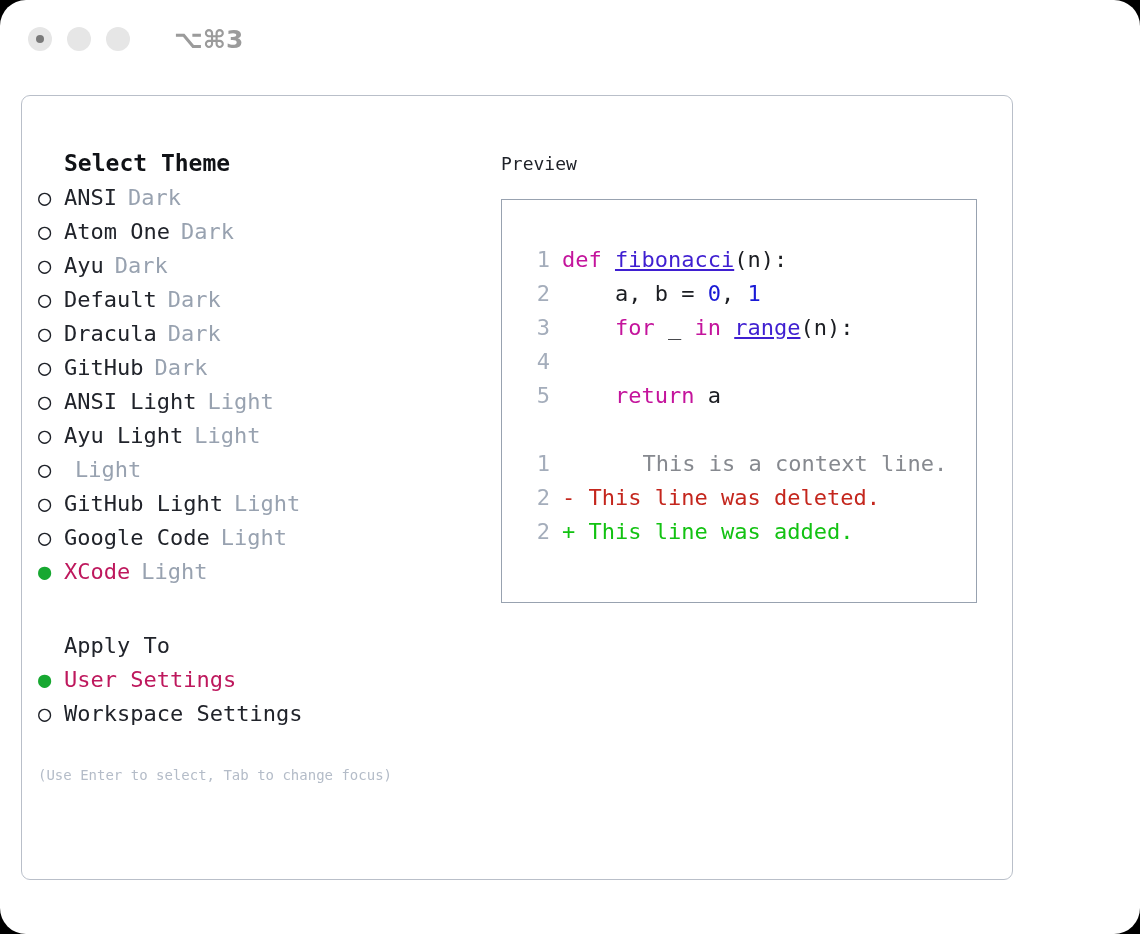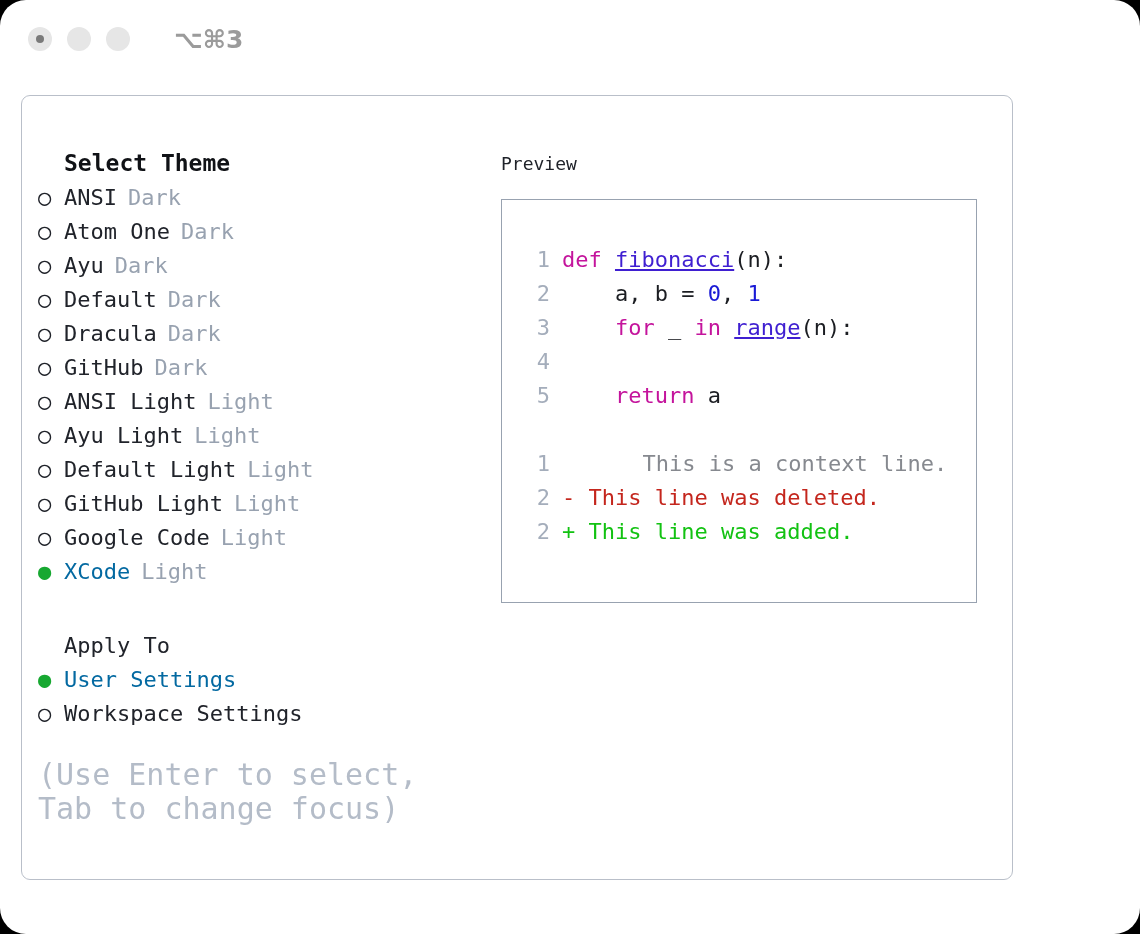--- a/index.html
+++ b/index.html
@@ -101,32 +101,32 @@
     width: 26px;
     flex: none;
     font-size: 22px;
     color: #20232a;
   }
   .marker.filled {
     color: #17a831;
   }
   .marker.blank { color: transparent; }
   .label-main { color: #20232a; }
-  .label-main.sel { color: #0369a1; }
+  .label-main.sel { color: #be185d; }
   .label-tag {
     color: #98a2b0;
     margin-left: 11px;
   }
   .group-title {
     margin-top: 40px;
   }
   .hint {
     margin-top: 28px;
     width: 420px;
-    font-size: 30px;
+    font-size: 14px;
     line-height: 34px;
     color: #b4bcc8;
     white-space: pre-wrap;
   }
 
   
   .right-col {
     position: absolute;
     left: 479px;
     top: 50px;
@@ -200,21 +200,21 @@
 
       <div id="theme-rows">
           <div class="row"><span class="marker">○</span><span class="label-main">ANSI</span><span class="label-tag">Dark</span></div>
           <div class="row"><span class="marker">○</span><span class="label-main">Atom One</span><span class="label-tag">Dark</span></div>
           <div class="row"><span class="marker">○</span><span class="label-main">Ayu</span><span class="label-tag">Dark</span></div>
           <div class="row"><span class="marker">○</span><span class="label-main">Default</span><span class="label-tag">Dark</span></div>
           <div class="row"><span class="marker">○</span><span class="label-main">Dracula</span><span class="label-tag">Dark</span></div>
           <div class="row"><span class="marker">○</span><span class="label-main">GitHub</span><span class="label-tag">Dark</span></div>
           <div class="row"><span class="marker">○</span><span class="label-main">ANSI Light</span><span class="label-tag">Light</span></div>
           <div class="row"><span class="marker">○</span><span class="label-main">Ayu Light</span><span class="label-tag">Light</span></div>
-          <div class="row"><span class="marker">○</span><span class="label-main">Default Light</span><span class="label-tag">Light</span></div>
+          <div class="row"><span class="marker">○</span><span class="label-tag">Light</span></div>
           <div class="row"><span class="marker">○</span><span class="label-main">GitHub Light</span><span class="label-tag">Light</span></div>
           <div class="row"><span class="marker">○</span><span class="label-main">Google Code</span><span class="label-tag">Light</span></div>
           <div class="row"><span class="marker filled">●</span><span class="label-main sel">XCode</span><span class="label-tag">Light</span></div>
         </div>
 
       <div class="row group-title">
         <span class="marker blank">○</span><span>Apply To</span>
       </div>
 
       <div id="apply-rows">

